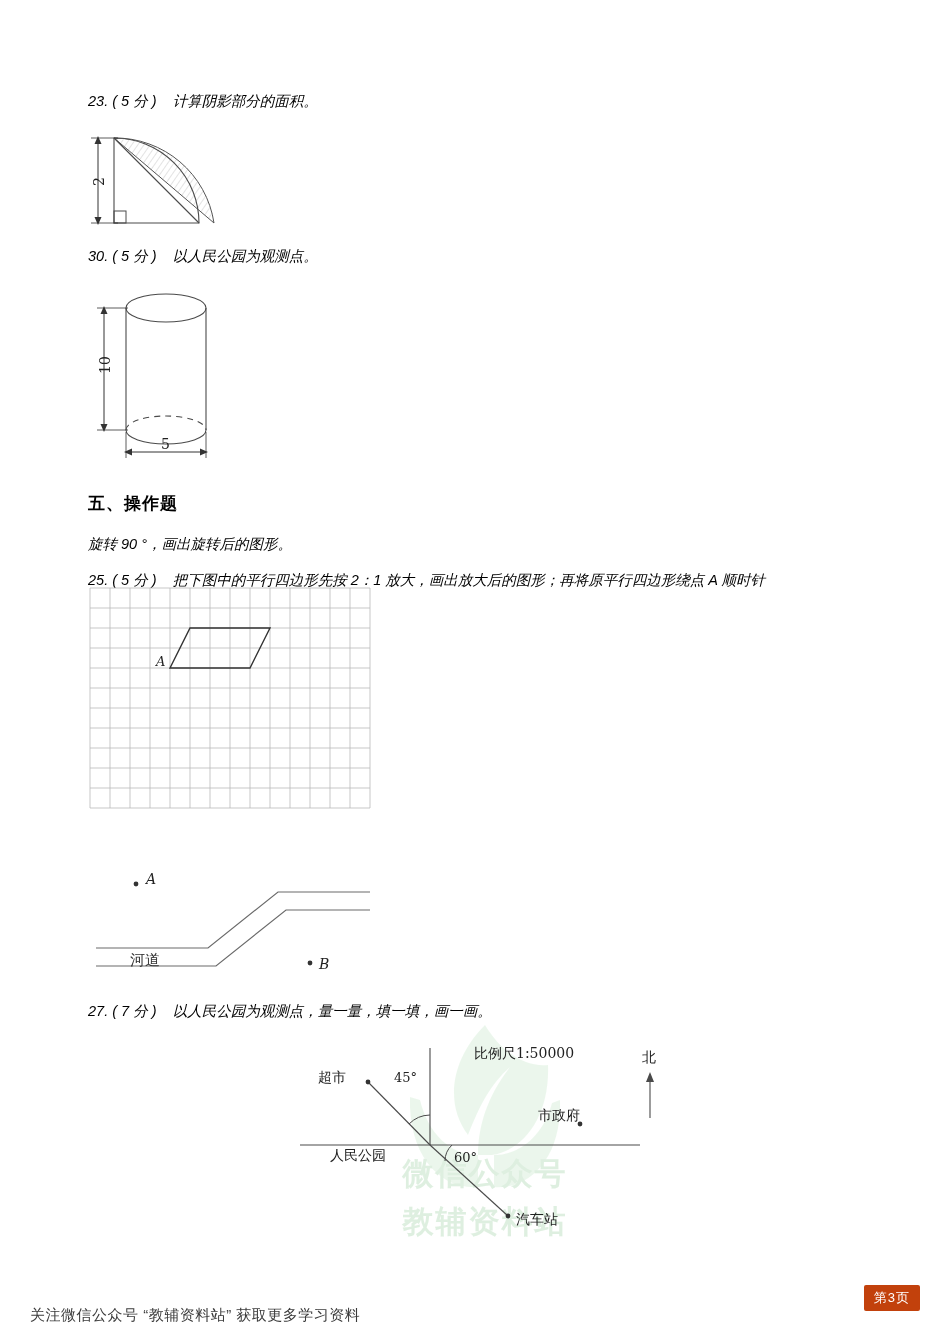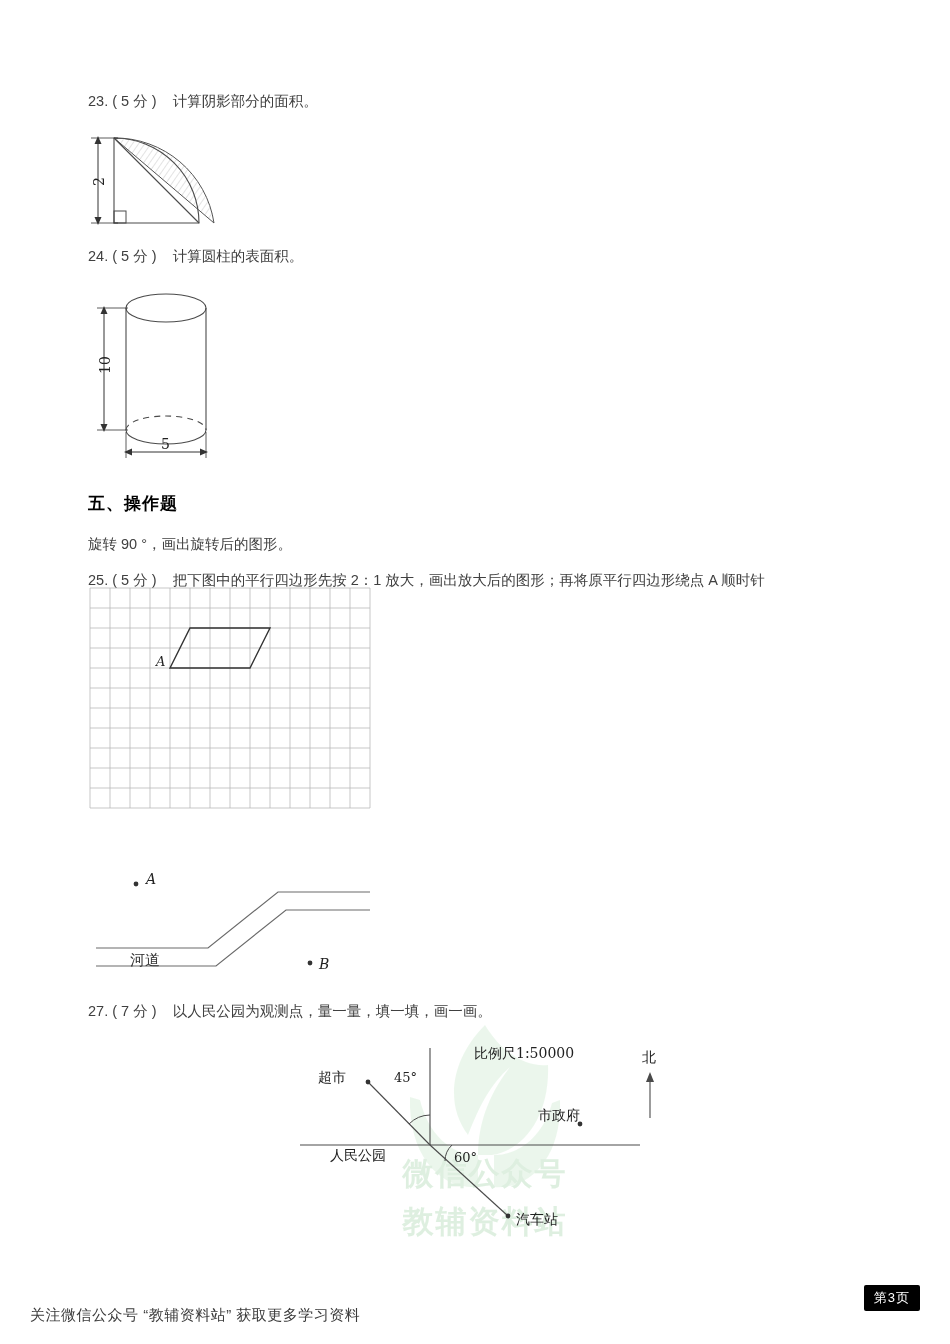--- a/index.html
+++ b/index.html
@@ -44,22 +44,23 @@
     letter-spacing: 2px;
   }
   .wm-text.line1 { top: 148px; font-size: 31px; }
   .wm-text.line2 { top: 196px; font-size: 31px; }
 
   
   .qline {
     position: absolute;
     font-size: 14.5px;
     line-height: 26px;
-    color: #404040;
+    color: #000000;
     white-space: nowrap;
+    font-style: italic;
   }
   .qnum { letter-spacing: 0px; }
   .section-title {
     position: absolute;
     font-size: 17px;
     font-weight: bold;
     color: #000;
     letter-spacing: 1px;
   }
 
@@ -86,21 +87,21 @@
     font-size: 15px;
     color: #3b3b3b;
     font-family: Liberation Sans, sans-serif;
     letter-spacing: 0.5px;
     margin-top: 14px;
   }
   .page-badge {
     position: absolute;
     right: 30px;
     top: 1285px;
-    background: #000000;
+    background: #c2410c;
     color: #fff;
     font-size: 13px;
     padding: 4px 10px;
     border-radius: 2px;
     letter-spacing: 1px;
   }
 </style>
 </head>
 <body>
 
@@ -143,24 +144,24 @@
       <line x1="10" y1="10" x2="10" y2="95" stroke="#333" stroke-width="1"></line>
       <polygon points="10,8 6.5,16 13.5,16" fill="#333"></polygon>
       <polygon points="10,97 6.5,89 13.5,89" fill="#333"></polygon>
       <line x1="3" y1="10" x2="30" y2="10" stroke="#333" stroke-width="0.8"></line>
       <line x1="3" y1="95" x2="30" y2="95" stroke="#333" stroke-width="0.8"></line>
       <text x="16" y="58" font-size="14" fill="#222" font-family="DejaVu Serif, serif" transform="rotate(-90 16 58)">2</text>
     </svg>
   </div>
 
   <div class="qline" style="left:88px; top:243px;">
-    <span class="qnum">24.</span>
+    <span class="qnum">30.</span>
     <span>( 5 分 )</span>
     &nbsp;&nbsp;
-    <span>计算圆柱的表面积。</span>
+    <span>以人民公园为观测点。</span>
   </div>
 
   <div class="fig24">
     <svg width="230" height="200" viewBox="0 0 230 200">
 
       <line x1="38" y1="26" x2="38" y2="148" stroke="#4a4a4a" stroke-width="1.1"></line>
       <line x1="118" y1="26" x2="118" y2="148" stroke="#4a4a4a" stroke-width="1.1"></line>
       <ellipse cx="78" cy="26" rx="40" ry="14" fill="none" stroke="#4a4a4a" stroke-width="1.1"></ellipse>
       <path d="M38 148 A40 14 0 0 0 118 148" fill="none" stroke="#4a4a4a" stroke-width="1.1"></path>
       <path d="M38 148 A40 14 0 0 1 118 148" fill="none" stroke="#4a4a4a" stroke-width="1.1" stroke-dasharray="6 5"></path>

